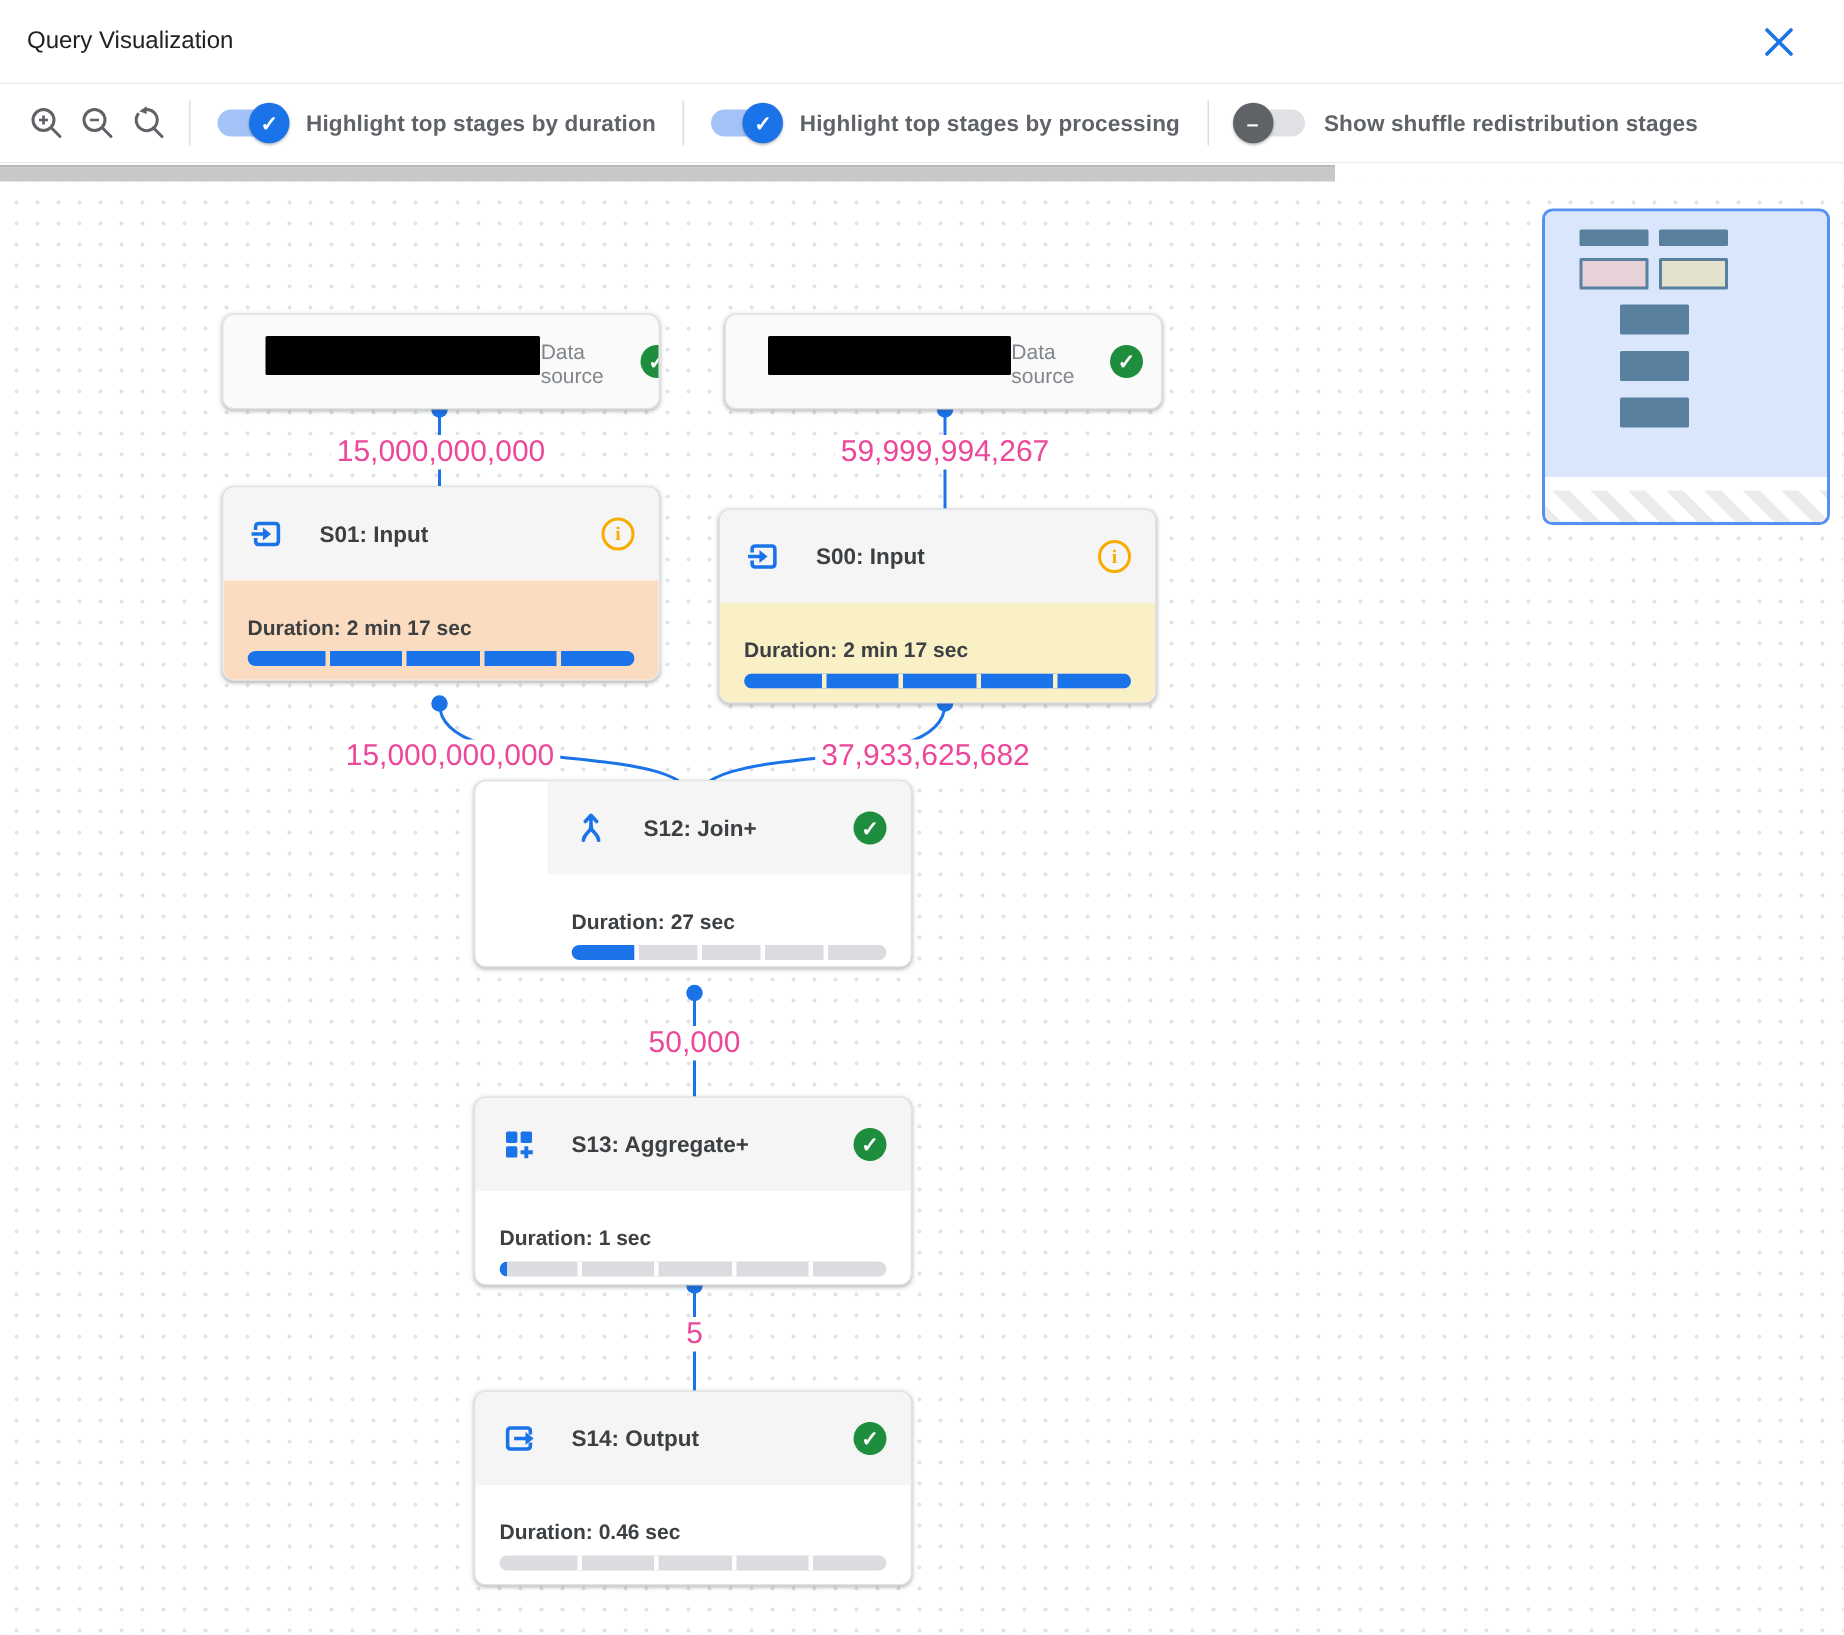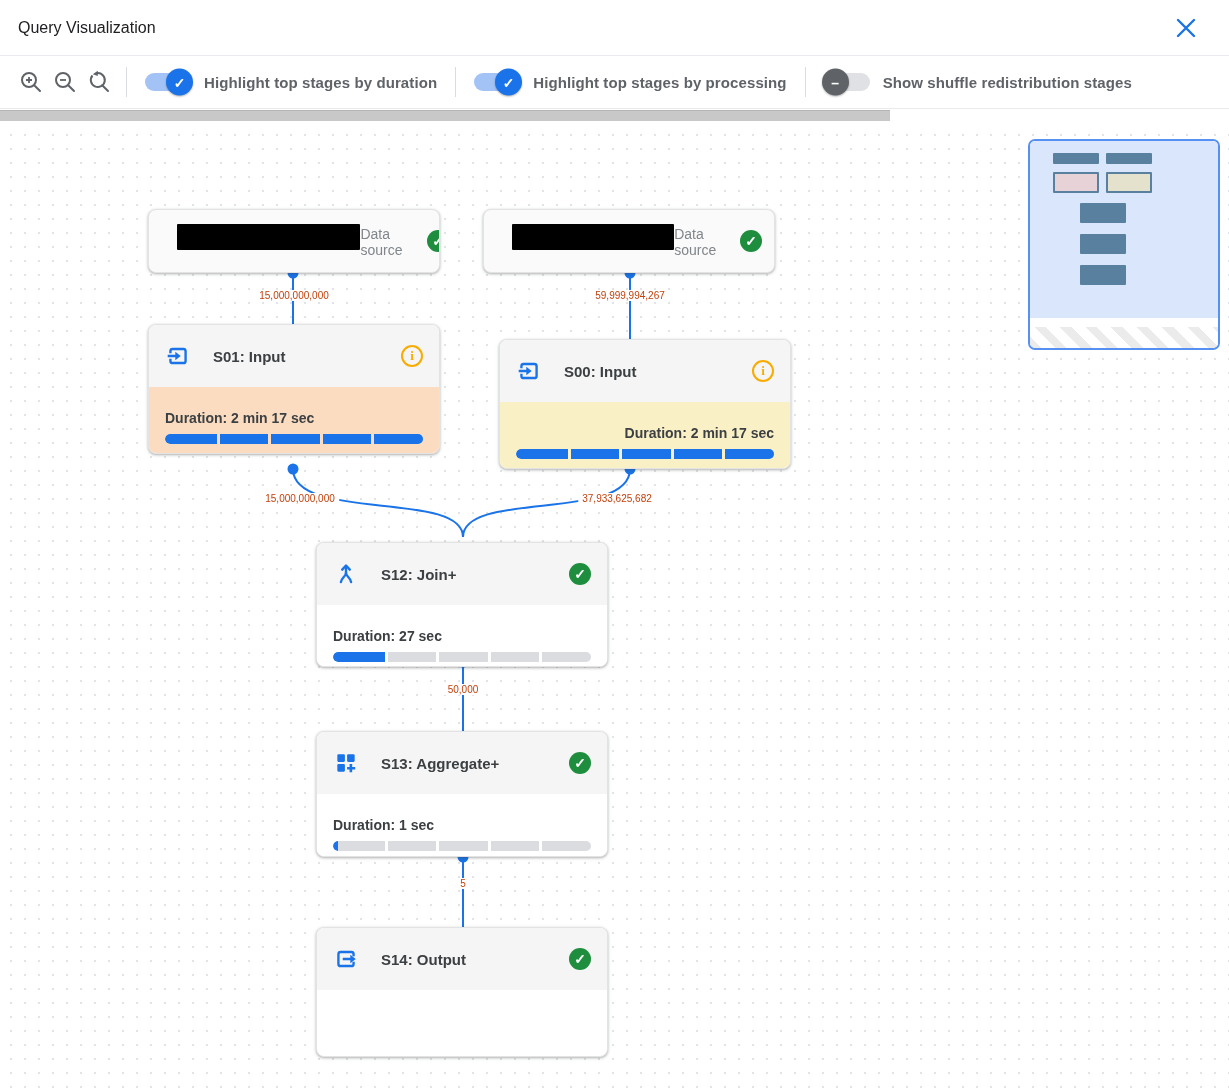--- a/index.html
+++ b/index.html
@@ -33,21 +33,21 @@
   .hscroll { height:13px; background:#fff; position:relative; }
   .hscroll .thumb { position:absolute; left:0; top:1px; height:11px; width:890px;
                     background:#c8c8c8; border-top:1px solid #b5b5b5; }
 
   
   .canvas { position:relative; width:1229px; height:968px; background-color:#fff;
             background-image:radial-gradient(circle, #e1e3e6 1.3px, transparent 1.5px);
             background-size:14px 14px; background-position:4px 6px; overflow:hidden; }
   .edges { position:absolute; left:0; top:0; pointer-events:none; }
 
-  .edge-label { position:absolute; transform:translateX(-50%); font-size:10px; color:#c2410c;
+  .edge-label { position:absolute; transform:translateX(-50%); font-size:20px; color:#ec4899;
                 background:#fff; padding:0 4px; white-space:nowrap; }
 
   
   .node { position:absolute; width:292px; border:1px solid #e3e3e3; border-radius:8px;
           background:#fff; box-shadow:0 1px 2px rgba(60,64,67,.25), 0 1px 3px 1px rgba(60,64,67,.12);
           overflow:hidden; cursor:pointer; }
   .ds-node { height:64px; background:#fafafa; display:flex; align-items:center; padding:0 14px; }
   .ds-text { display:flex; margin-left:14px; flex:1; }
   .redact { height:26px; background:#000; border-radius:1px; }
   .ds-type { font-size:14px; color:#80868b; margin-top:2px; }
@@ -213,21 +213,21 @@
       <div class="pbar">
         <div class="fill" style="width: 100%;"></div>
         <i class="gap" style="left:20%"></i>
           <i class="gap" style="left:40%"></i>
           <i class="gap" style="left:60%"></i>
           <i class="gap" style="left:80%"></i>
       </div>
     </div>
   </div>
 
-  <div class="node" style="left:499px; top:217px; height:130px;text-align:right;">
+  <div class="node" style="left:479px; top:217px; height:130px;">
     <div class="stage-head">
       <svg width="26" height="26" viewBox="0 0 24 24">
         <path d="M5 9.5 V7.5 Q5 5.5 7 5.5 H17 Q19 5.5 19 7.5 V16.5 Q19 18.5 17 18.5 H7 Q5 18.5 5 16.5 V14.5" fill="none" stroke="#1a73e8" stroke-width="2.2"></path>
         <path d="M2.5 12 H10.5" stroke="#1a73e8" stroke-width="2.2"></path>
         <path d="M9.5 8 L14.5 12 L9.5 16 Z" fill="#1a73e8"></path>
       </svg>
       <span class="stage-name">S00: Input</span>
       <span class="spacer"></span>
       <div class="badge info">i</div>
     </div>
@@ -236,21 +236,21 @@
       <div class="pbar">
         <div class="fill" style="width: 100%;"></div>
         <i class="gap" style="left:20%"></i>
           <i class="gap" style="left:40%"></i>
           <i class="gap" style="left:60%"></i>
           <i class="gap" style="left:80%"></i>
       </div>
     </div>
   </div>
 
-  <div class="node" style="left:316px; top:420px; height:125px;">
+  <div class="node" style="left:316px; top:398px; height:125px;padding-left:48px;">
     <div class="stage-head">
       <svg width="26" height="26" viewBox="0 0 24 24">
         <path d="M8.5 8 L12 4.2 L15.5 8" fill="none" stroke="#1a73e8" stroke-width="2.2" stroke-linecap="round" stroke-linejoin="round"></path>
         <path d="M12 4.8 V11" stroke="#1a73e8" stroke-width="2.2" stroke-linecap="round"></path>
         <path d="M12 11 C12 14.5, 7.8 15, 7.3 19.5" fill="none" stroke="#1a73e8" stroke-width="2.2" stroke-linecap="round"></path>
         <path d="M12 11 C12 14.5, 16.2 15, 16.7 19.5" fill="none" stroke="#1a73e8" stroke-width="2.2" stroke-linecap="round"></path>
       </svg>
       <span class="stage-name">S12: Join+</span>
       <span class="spacer"></span>
       <div class="badge check">✓</div>
@@ -294,20 +294,30 @@
   <div class="node" style="left:316px; top:805px; height:130px;">
     <div class="stage-head">
       <svg width="26" height="26" viewBox="0 0 24 24">
         <path d="M19 9.5 V7.5 Q19 5.5 17 5.5 H7 Q5 5.5 5 7.5 V16.5 Q5 18.5 7 18.5 H17 Q19 18.5 19 16.5 V14.5" fill="none" stroke="#1a73e8" stroke-width="2.2"></path>
         <path d="M9 12 H17" stroke="#1a73e8" stroke-width="2.2"></path>
         <path d="M16 8 L21 12 L16 16 Z" fill="#1a73e8"></path>
       </svg>
       <span class="stage-name">S14: Output</span>
       <span class="spacer"></span>
       <div class="badge check">✓</div>
+    </div>
+    <div class="stage-body" style="background: rgb(255, 255, 255); --gap: #ffffff;">
+      <div class="duration">Duration: 0.46 sec</div>
+      <div class="pbar">
+        <div class="fill" style="width: 0%;"></div>
+        <i class="gap" style="left:20%"></i>
+          <i class="gap" style="left:40%"></i>
+          <i class="gap" style="left:60%"></i>
+          <i class="gap" style="left:80%"></i>
+      </div>
     </div>
   </div>
 
   <div class="minimap">
     <div class="mm-viewport"></div>
     <div class="mm-rect" style="left:23px; top:12px;  width:46px; height:11px;"></div>
     <div class="mm-rect" style="left:76px; top:12px;  width:46px; height:11px;"></div>
     <div class="mm-rect" style="left:23px; top:31px;  width:46px; height:21px; background:#e7d2d8; border:2px solid #5a80a0;"></div>
     <div class="mm-rect" style="left:76px; top:31px;  width:46px; height:21px; background:#e4e2cd; border:2px solid #5a80a0;"></div>
     <div class="mm-rect" style="left:50px; top:62px;  width:46px; height:20px;"></div>

